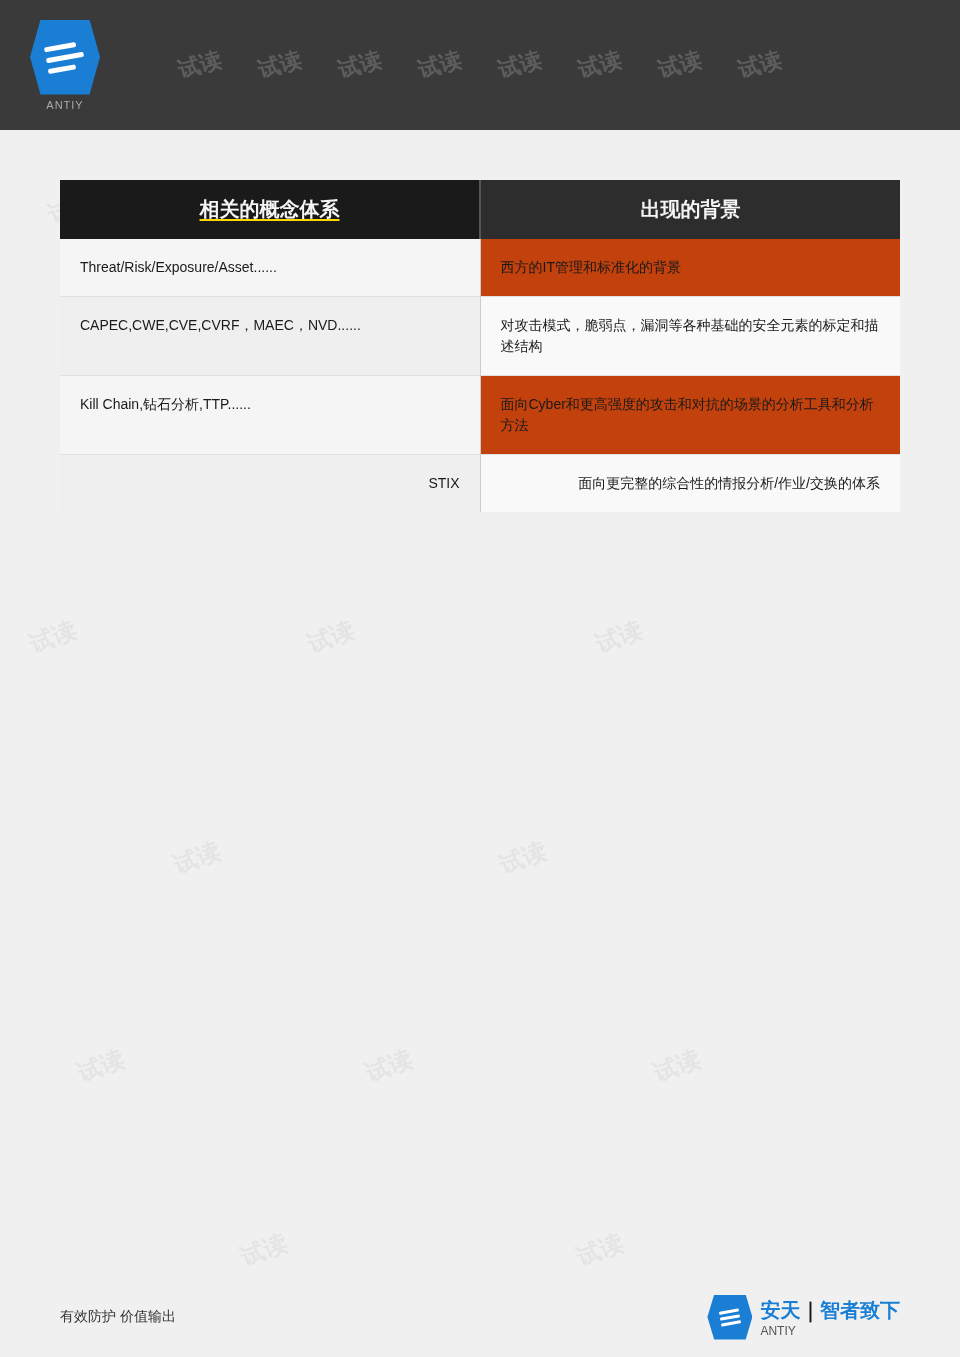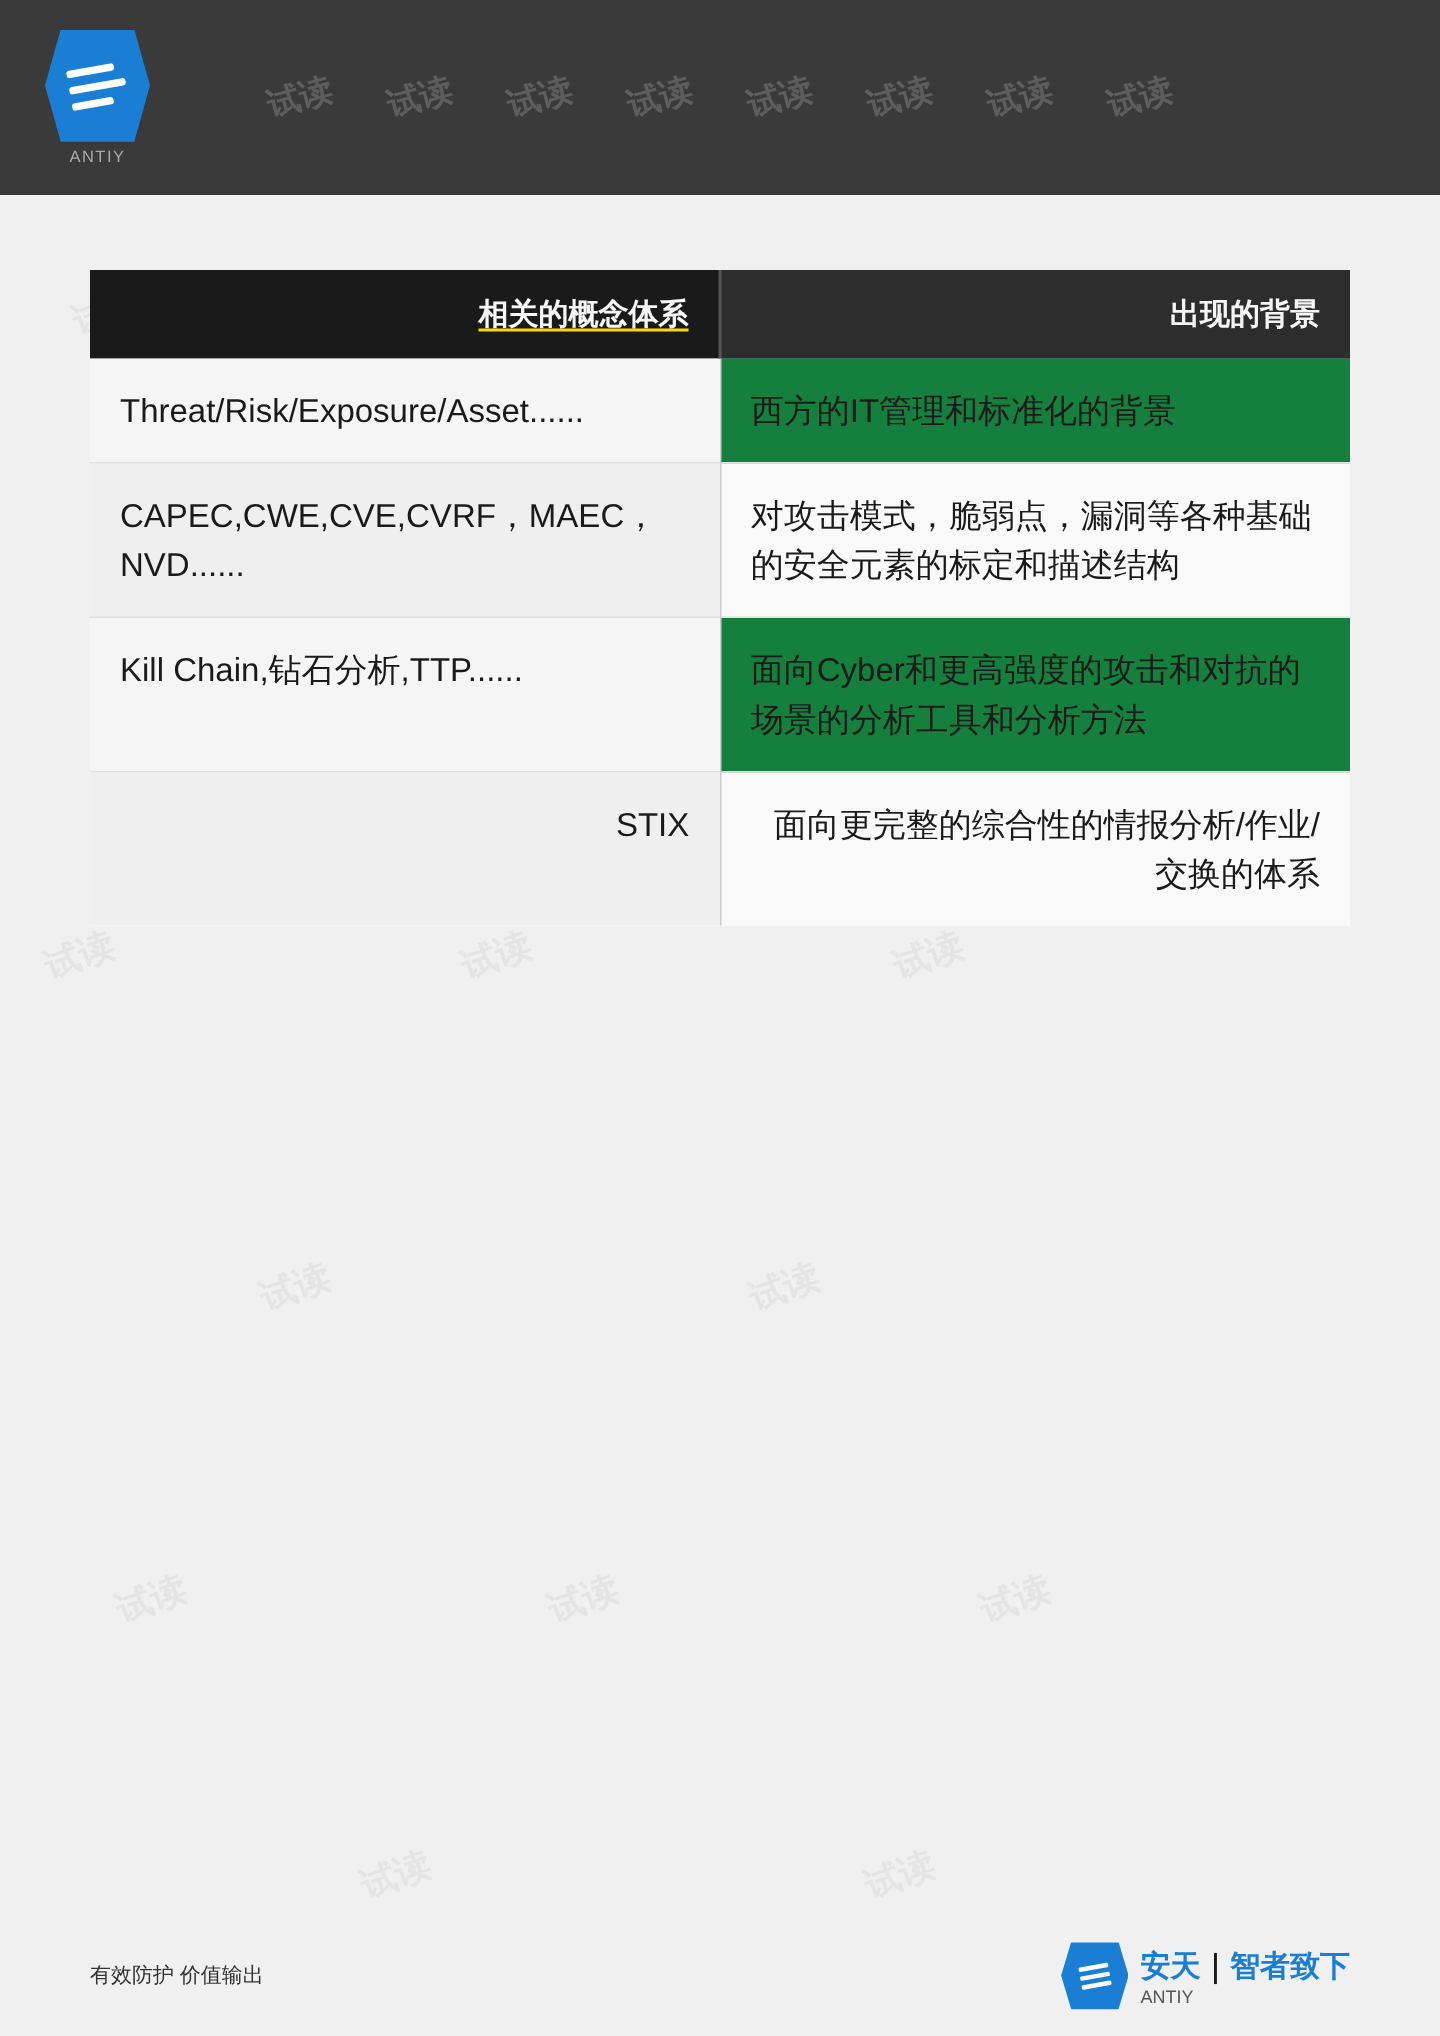--- a/index.html
+++ b/index.html
@@ -148,21 +148,21 @@
       background: white;
       margin-top: 10px;
     }
 
     .table-header-row {
       background: #2d2d2d;
     }
 
     .table-header-row th {
       padding: 16px 20px;
-      text-align: right;
+      text-align: center;
       font-size: 20px;
       font-weight: bold;
       width: 50%;
     }
 
     .th-left {
       color: #f5f5f5;
       border-right: 2px solid #555;
       background: #1a1a1a;
       text-decoration: underline;
@@ -182,33 +182,33 @@
     }
 
     .data-table tbody tr:last-child {
       border-bottom: none;
       text-align: right;
     }
 
     .data-table tbody td {
       padding: 18px 20px;
       vertical-align: top;
-      font-size: 22px;
+      font-size: 14px;
       color: #1a1a1a;
       line-height: 1.5;
     }
 
     .td-left {
       border-right: 1px solid #ccc;
       font-weight: 500;
       background: #fafafa;
     }
 
     .td-right {
-      background: #15803d;
+      background: #c2410c;
     }
 
     
     .data-table tbody tr:nth-child(odd) .td-left {
       background: #f5f5f5;
     }
 
     .data-table tbody tr:nth-child(even) .td-left {
       background: #efefef;
     }

